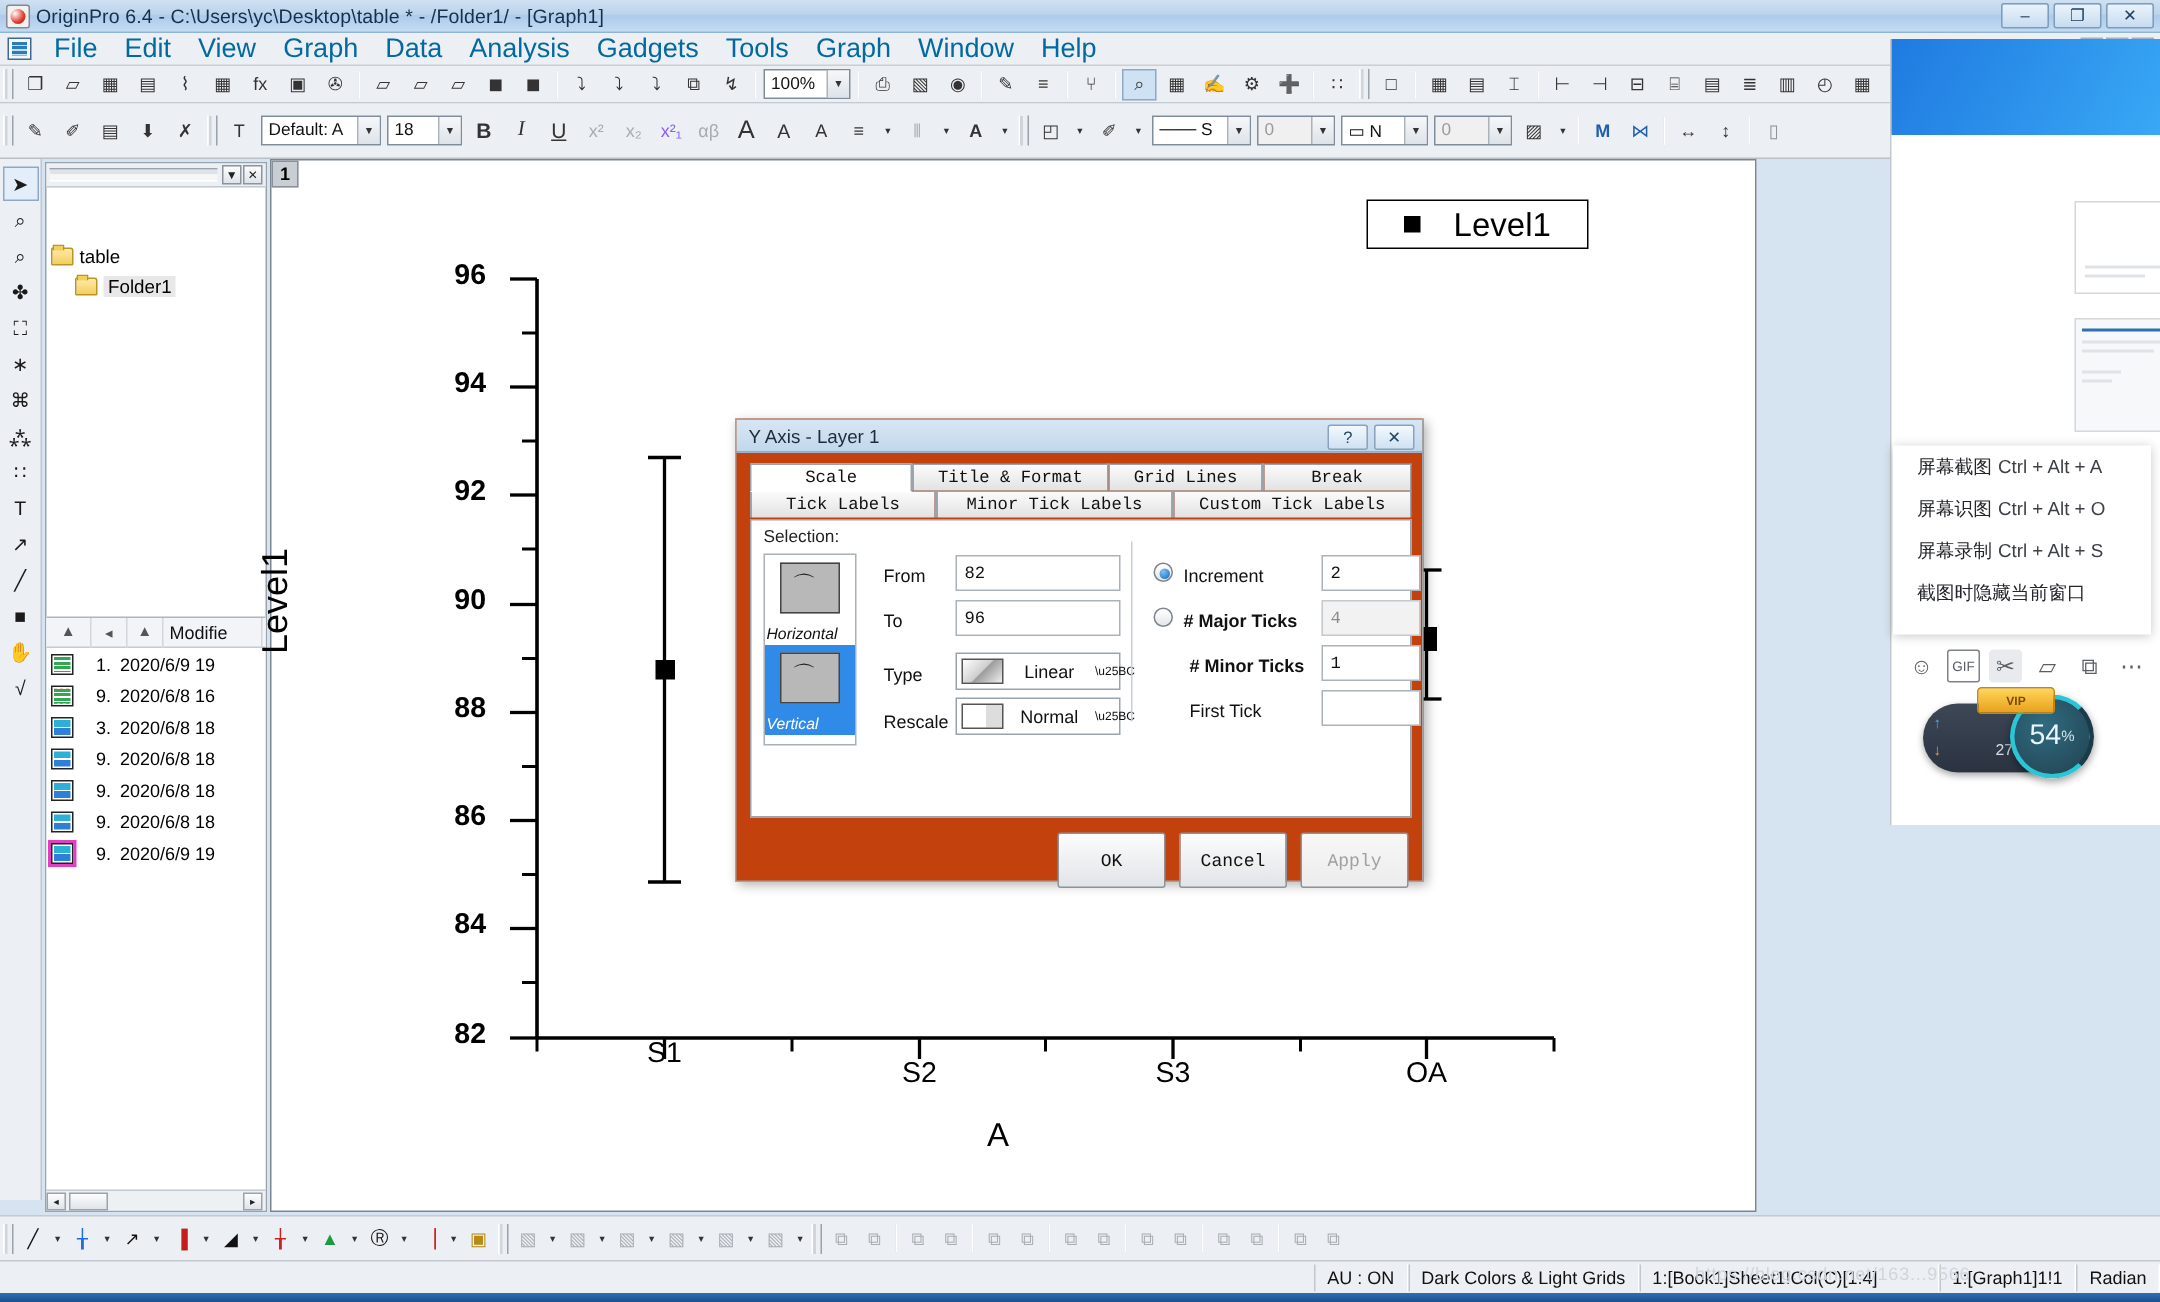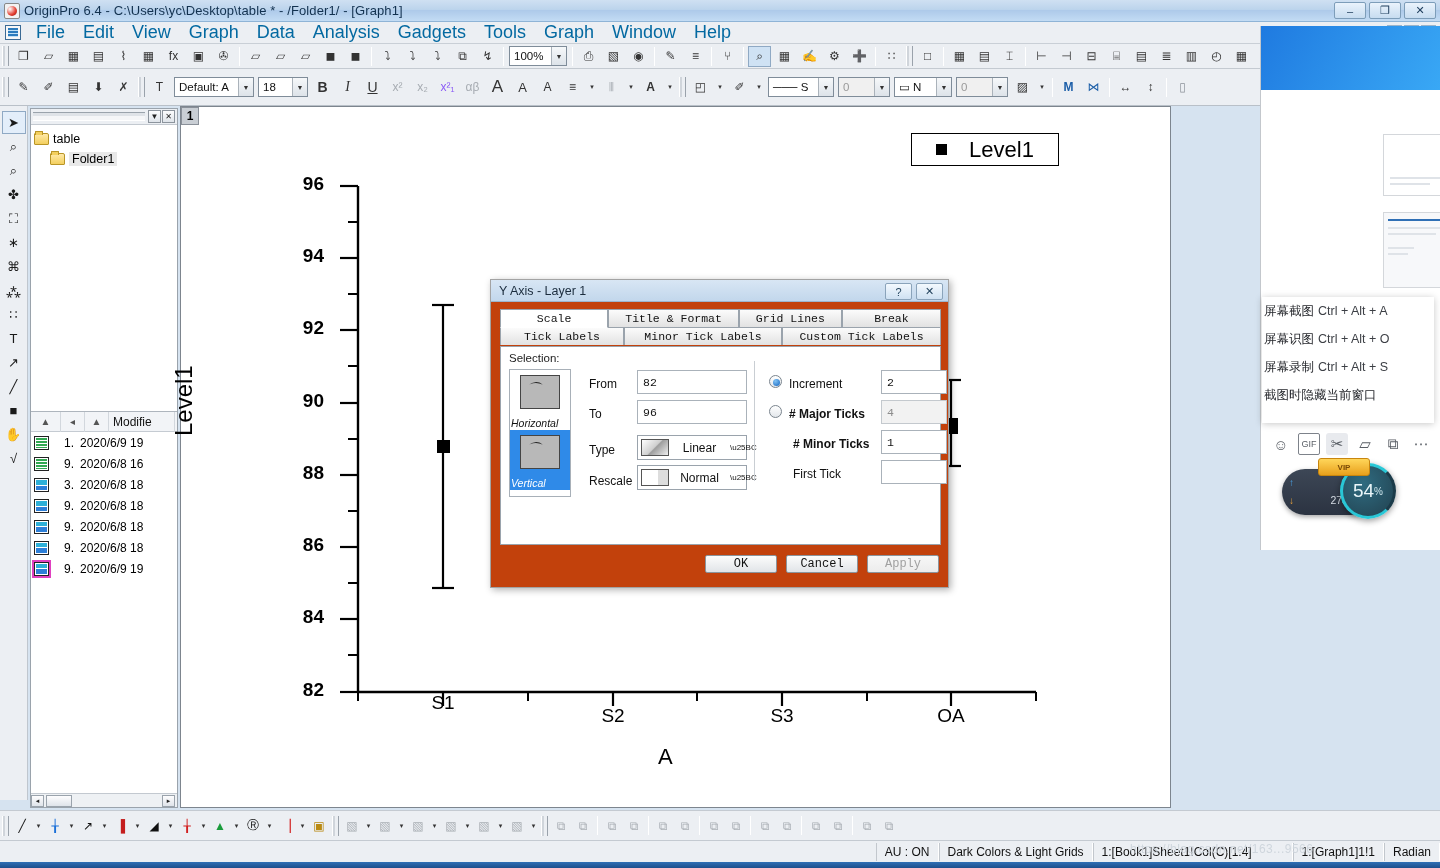--- a/index.html
+++ b/index.html
@@ -67,21 +67,21 @@
   .lt.act { border:1px solid #8fa9c4; background:#e3eefa; }
   
   #proj { position:absolute; left:30px; top:108px; width:148px; height:700px;
      background:#fff; border:1px solid #9aa3ac; }
   #proj-head { height:16px; background:#eceff3; display:flex; align-items:center; padding:0 2px;
      border-bottom:1px solid #c3c9d0; }
   #proj-head .pbar { flex:1; height:9px; border-top:1px solid #9aa3ac; border-bottom:1px solid #fff;
      background:#f5f6f8; margin-right:2px; box-shadow:inset 0 3px 0 #dfe3e8;}
   .phbtn { width:13px;height:13px;border:1px solid #8c949d;background:linear-gradient(to bottom,#fbfcfd,#dfe4ea);
      font-size:8px; display:flex;align-items:center;justify-content:center;margin-left:1px;color:#222;}
-  #tree { height:280px; padding:4px 3px; }
+  #tree { height:280px; padding:20px 3px;margin-top:16px; }
   .tnode { display:flex; align-items:center; height:20px; font-size:12.5px; }
   .tnode.child { margin-left:16px; }
   .folder-ico { width:15px;height:12px;margin-right:4px;flex:none; position:relative;
      background:linear-gradient(to bottom,#ffe9a8,#f3cf5e); border:1px solid #b99526; border-radius:1px 2px 1px 1px;}
   .folder-ico:before{content:"";position:absolute;left:0;top:-3px;width:6px;height:3px;background:#f3cf5e;
      border:1px solid #b99526;border-bottom:none;border-radius:1px 1px 0 0;}
   .tnode.child .tlabel { background:#e8e8e8; padding:0 3px; }
   #filelist { position:absolute; left:31px; top:411px; width:146px; height:382px; background:#fff;
      border-top:1px solid #aeb5bd; }
   #fl-head { height:20px; background:#f2f4f7; border-bottom:1px solid #c5cbd2; display:flex;
@@ -157,34 +157,34 @@
      display:flex; align-items:center; font-size:12px; color:#111; }
   .cmb .ci { width:28px; height:17px; margin-left:3px; border:1px solid #555;
      background:linear-gradient(135deg,#fff 0%,#cfcfcf 48%,#9d9d9d 52%,#efefef 100%); flex:none; }
   .cmb .ctxt { flex:1; text-align:center; }
   .cmb .carw { width:16px; text-align:center; font-size:8px; }
   .radio { position:absolute; width:13px; height:13px; border-radius:50%;
      border:1px solid #7b858e; background:linear-gradient(to bottom,#fff,#e3e7eb); }
   .radio.on:after { content:""; position:absolute; left:3px; top:3px; width:7px; height:7px;
      border-radius:50%; background:radial-gradient(circle at 35% 30%,#7fc2f5,#1565c0); }
   #vdiv { position:absolute; left:253px; top:14px; width:1px; height:120px; background:#c9ced3; }
-  .dlgbtn { position:absolute; height:18px; border:1px solid #8b949c; border-radius:2px;
+  .dlgbtn { position:absolute; height:37px; border:1px solid #8b949c; border-radius:2px;
      background:linear-gradient(to bottom,#fcfcfc,#e1e4e8);
      font-family:"Liberation Mono", monospace; font-size:12px; color:#111;
      display:flex; align-items:center; justify-content:center; }
   .dlgbtn.dis { color:#a0a0a0; background:linear-gradient(to bottom,#f7f7f7,#ececec); }
   
   #chat { position:absolute; left:1260px; top:26px; width:180px; height:524px;
      background:#fff; border-left:1px solid #c3c7cc; }
   #chat-hdr { height:64px; background:linear-gradient(120deg,#1f7ae0,#39a8f5); }
   .thumbshot { position:absolute; background:#fff; border:1px solid #d4d7db; overflow:hidden; }
   .thumbshot .tline { position:absolute; background:#dfe3e8; height:2px; }
   #capture-menu { position:absolute; left:1262px; top:297px; width:172px; height:126px;
      background:#fff; box-shadow:0 1px 7px rgba(0,0,0,.22); }
-  .cm-item { height:28px; display:flex; align-items:center; padding-left:2px; font-size:12.5px; color:#24262b; }
+  .cm-item { height:28px; display:flex; align-items:center; padding-left:16px; font-size:12.5px; color:#24262b; }
   #chat-icons { position:absolute; left:1262px; top:428px; width:178px; height:32px;
      display:flex; align-items:center; gap:6px; padding-left:8px; }
   .cicon { width:22px; height:22px; display:flex; align-items:center; justify-content:center;
      color:#5a5f66; font-size:15px; position:relative;}
   
   #netwidget { position:absolute; left:1282px; top:463px; width:120px; height:56px; }
   #net-pill { position:absolute; left:0; top:6px; width:92px; height:46px; border-radius:23px;
      background:linear-gradient(to bottom,#3d4756,#2b3341); box-shadow:0 2px 5px rgba(0,0,0,.35);}
   .netrow { position:absolute; right:8px; font-size:10.5px; color:#d7dde5; font-family:"Liberation Sans",sans-serif;}
   .netarrow { position:absolute; left:7px; font-size:10px; }

